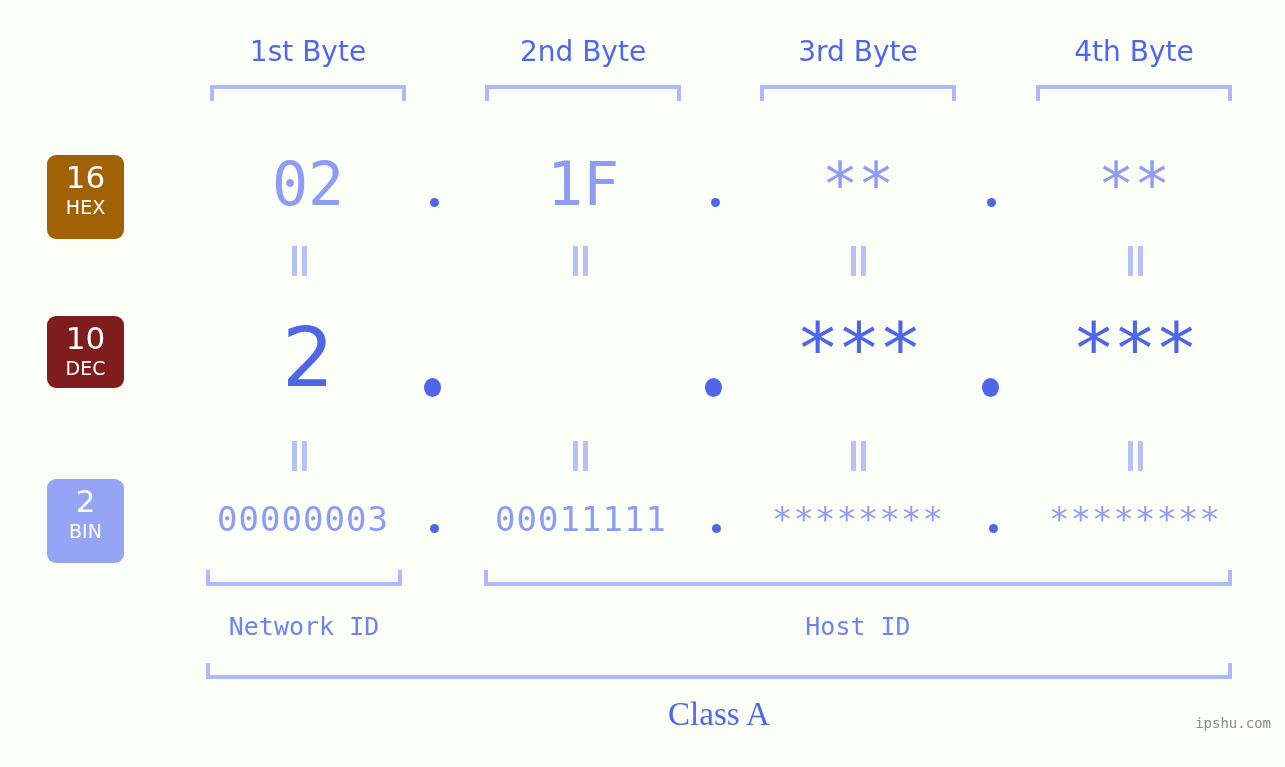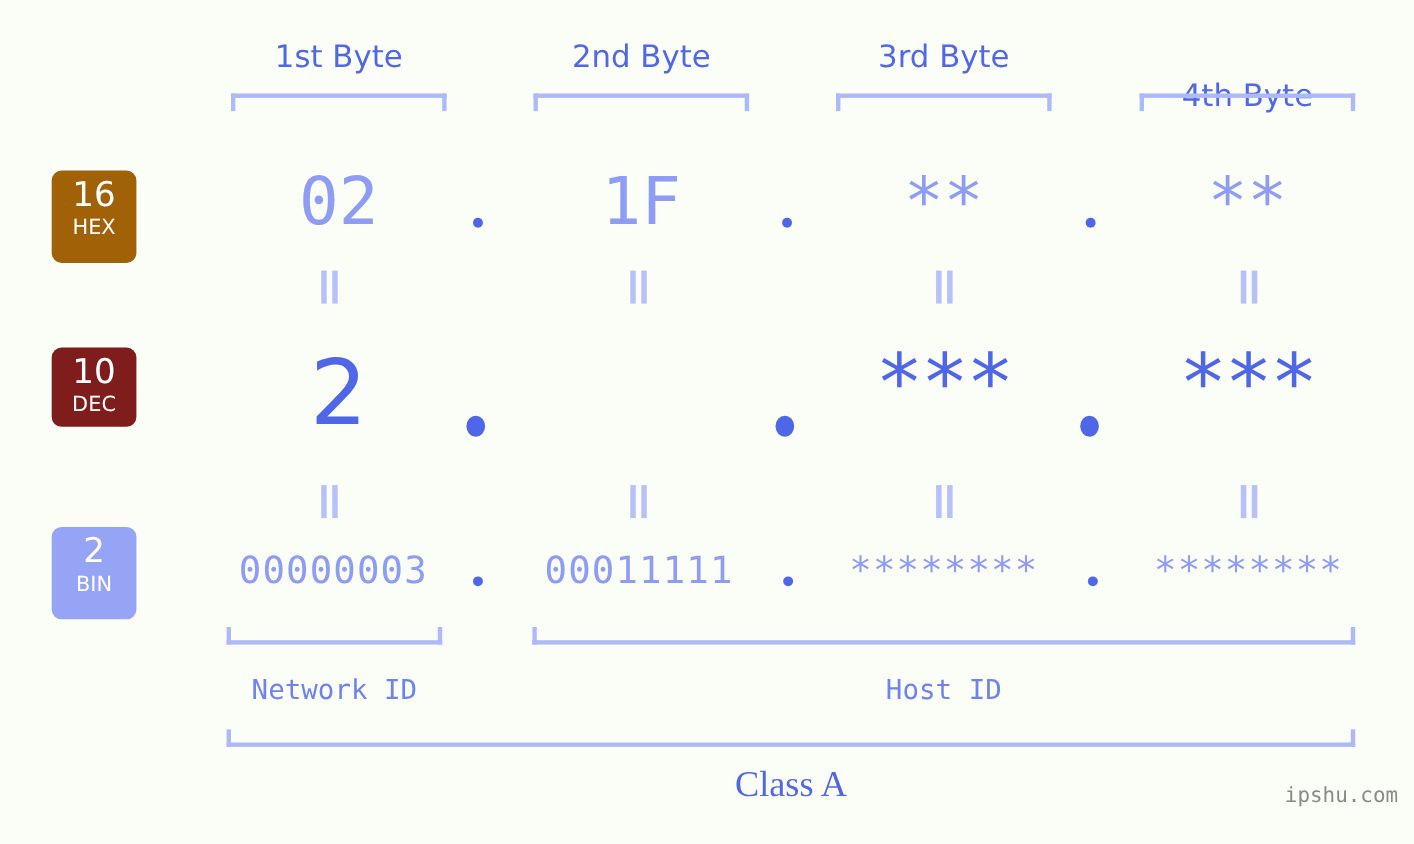--- a/index.html
+++ b/index.html
@@ -163,35 +163,35 @@
     font-size: 33px;
     line-height: 40px;
     color: #5068e8;
     white-space: nowrap;
   }
   .watermark {
     position: absolute;
     right: 14px;
     top: 713px;
     font-family: "DejaVu Sans Mono", monospace;
-    font-size: 19px;
+    font-size: 14px;
     line-height: 20px;
     color: #8a8a8a;
     white-space: nowrap;
   }
 </style>
 </head>
 <body>
 
 <div id="stage">
 
   <div class="byte-head" style="left:210px; width:196px;">1st Byte</div>
   <div class="byte-head" style="left:485px; width:196px;">2nd Byte</div>
   <div class="byte-head" style="left:760px; width:196px;">3rd Byte</div>
-  <div class="byte-head" style="left:1036px; width:196px;margin-top:35px;">4th Byte</div>
+  <div class="byte-head" style="left:1036px; width:196px;">4th Byte</div>
 
   <div class="bracket-top" style="left:210px; top:85px; width:196px;"></div>
   <div class="bracket-top" style="left:485px; top:85px; width:196px;"></div>
   <div class="bracket-top" style="left:760px; top:85px; width:196px;"></div>
   <div class="bracket-top" style="left:1036px; top:85px; width:196px;"></div>
 
   <div class="badge" id="badge-hex">
     <span class="num">16</span>
     <span class="nm">HEX</span>
   </div>

